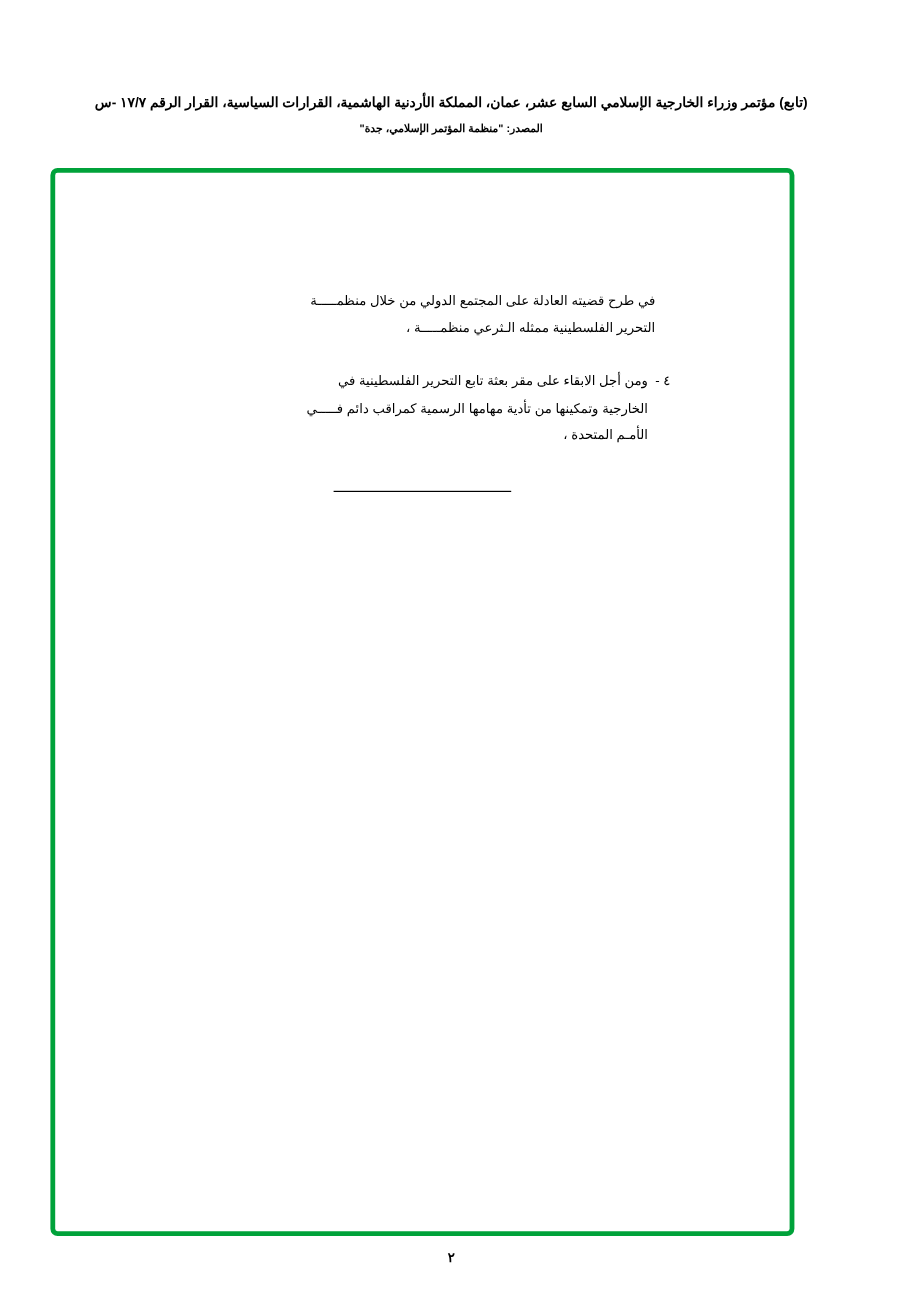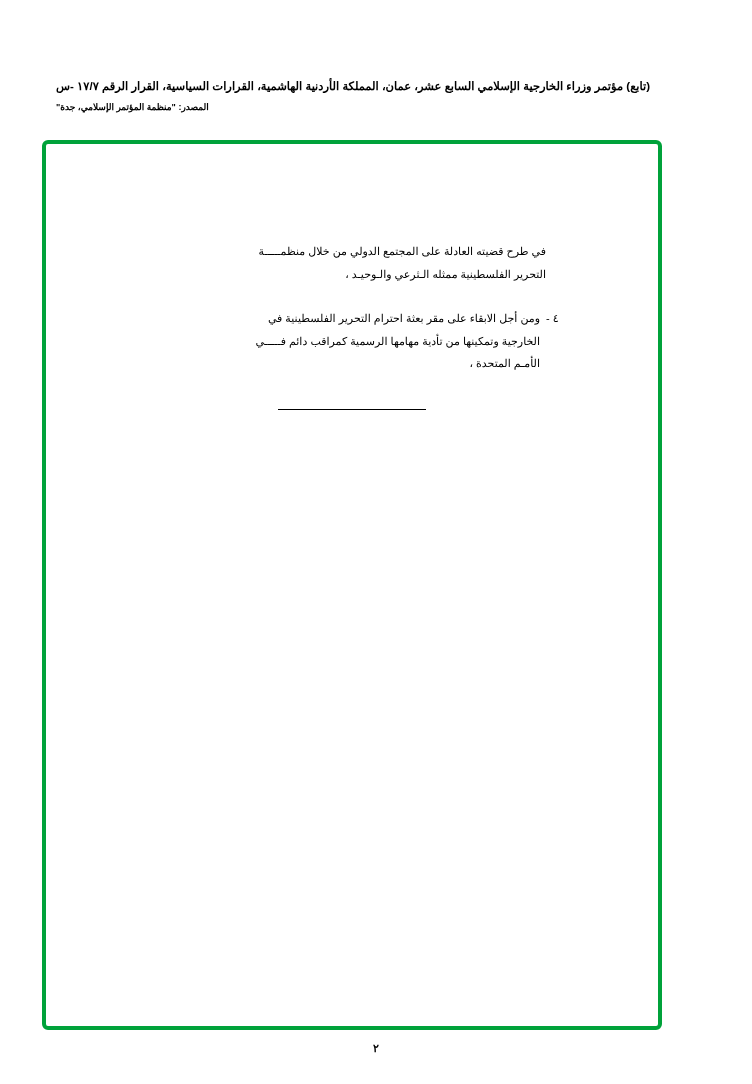--- a/index.html
+++ b/index.html
@@ -21,21 +21,21 @@
     inset: 0;
     display: flex;
     flex-direction: column;
     align-items: center;
   }
 
   
   .doc-header {
     width: 640px;
     margin-top: 78px;
-    text-align: left;
+    text-align: center;
     direction: rtl;
   }
   .doc-header .title-line {
     font-size: 11.5px;
     font-weight: bold;
     letter-spacing: -0.2px;
     line-height: 1.5;
     white-space: nowrap;
   }
   .doc-header .source-line {
@@ -130,28 +130,28 @@
     <div class="source-line">المصدر: "منظمة المؤتمر الإسلامي، جدة"</div>
   </div>
 
   <div class="content-frame">
 
     <div class="body-area">
 
       <div class="para no-num">
         <div class="para-body">
           <span class="para-line">في طرح قضيته العادلة على المجتمع الدولي من خلال منظمـــــة</span>
-          <span class="para-line">التحرير الفلسطينية ممثله الـثرعي والـوحيـد ،</span>
+          <span class="para-line">التحرير الفلسطينية ممثله الـثرعي منظمـــــة ،</span>
         </div>
       </div>
 
       <div class="para">
         <div class="para-num">٤ -</div>
         <div class="para-body">
-          <span class="para-line">ومن أجل الابقاء على مقر بعثة احترام التحرير الفلسطينية في</span>
+          <span class="para-line">ومن أجل الابقاء على مقر بعثة تابع التحرير الفلسطينية في</span>
           <span class="para-line">الخارجية وتمكينها من تأدية مهامها الرسمية كمراقب دائم فـــــي</span>
           <span class="para-line align-left">الأمـم المتحدة ،</span>
         </div>
       </div>
 
       <div class="separator-wrap">
         <div class="separator"></div>
       </div>
 
     </div>

